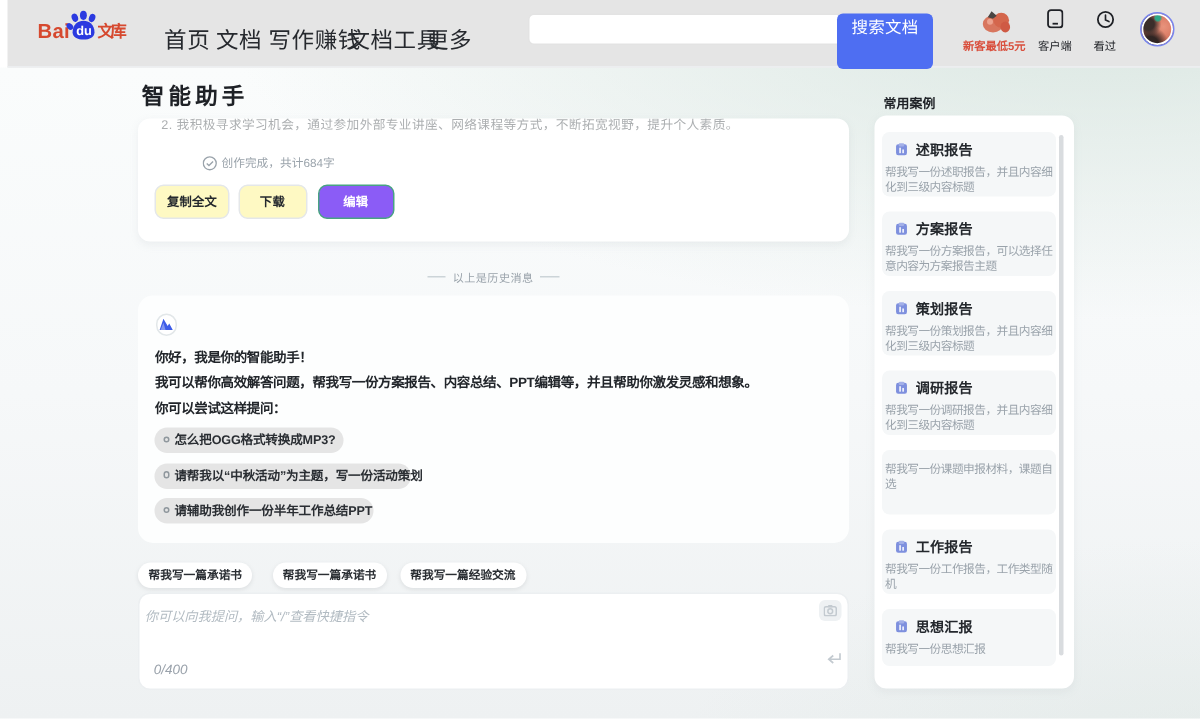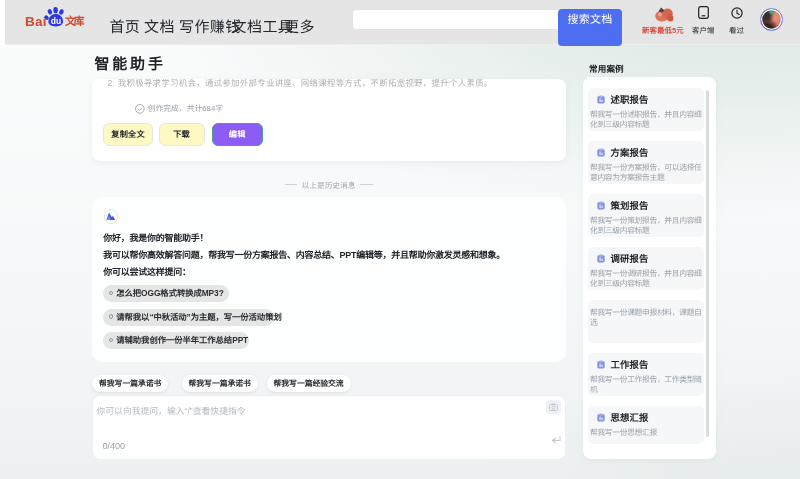--- a/index.html
+++ b/index.html
@@ -39,21 +39,21 @@
 #divider .ln { display:inline-block; width:12.5px; height:1px; background:#ccd4d8; vertical-align:2.5px; margin:0 2px; }
 
 #chatcard { position:absolute; left:91.5px; top:151.5px; width:474.5px; height:165px; background:#fdfefe; border-radius:10px; }
 #bot { position:absolute; left:12.1px; top:12.9px; width:14.5px; height:14.5px; border-radius:50%; background:#fff; border:1px solid #e2e7e9; }
 .gline { position:absolute; left:11.8px; font-size:9px; font-weight:bold; color:#22262b; letter-spacing:-0.25px; white-space:nowrap; }
 .qpill { position:absolute; left:11.3px; height:17px; background:#e5e5e5; border-radius:9px; font-size:8.4px; font-weight:bold; color:#2a2e33; line-height:17.5px; padding:0 0 0 13.5px; letter-spacing:-0.1px; white-space:nowrap; }
 .qpill i { position:absolute; left:5.8px; top:5.9px; width:4.2px; height:4.2px; border:1px solid #8f979d; border-radius:50%; }
 
 .bpill { position:absolute; top:329.5px; height:17px; background:#fff; border-radius:9px; box-shadow:0 1px 3px rgba(120,130,135,0.18); font-size:7.8px; font-weight:bold; color:#2a2e33; line-height:17.5px; padding:0 7px; white-space:nowrap; }
 
-#inputbox { position:absolute; left:91.5px; top:349.5px; width:474.5px; height:65.5px; background:#fff; border:1px solid #eceff1; border-radius:8px; }
+#inputbox { position:absolute; left:91.5px; top:349.5px; width:474.5px; height:65.5px; background:#fff; border:1px solid #eceff1; border-radius:8px;font-style:italic; }
 #placeholder { position:absolute; left:4px; top:8.5px; font-size:8.8px; color:#b2bbc2; }
 #imgchip { position:absolute; right:4px; top:4.5px; width:15px; height:13.5px; background:#eef1f3; border-radius:4px; }
 #counter { position:absolute; left:10px; bottom:8.5px; font-size:9px; color:#9aa2ab; }
 #enter { position:absolute; right:4px; bottom:11px; }
 
 #sbtitle { position:absolute; left:589px; top:17px; font-size:8.6px; font-weight:bold; color:#1e2126; letter-spacing:0.1px; }
 #sbcard { position:absolute; left:583px; top:32px; width:133px; height:382px; background:#fff; border-radius:8px; box-shadow:0 2px 6px rgba(150,160,165,0.10); }
 .sitem { position:absolute; left:4.5px; width:116px; background:#f5f7f8; border-radius:5px; padding:4.6px 0 0 2.5px; }
 .sitem .tt { font-size:9.4px; font-weight:bold; color:#24282d; letter-spacing:0.1px; padding-left:6.5px; }
 .sitem .tt svg { vertical-align:-1px; margin-right:6px; }

